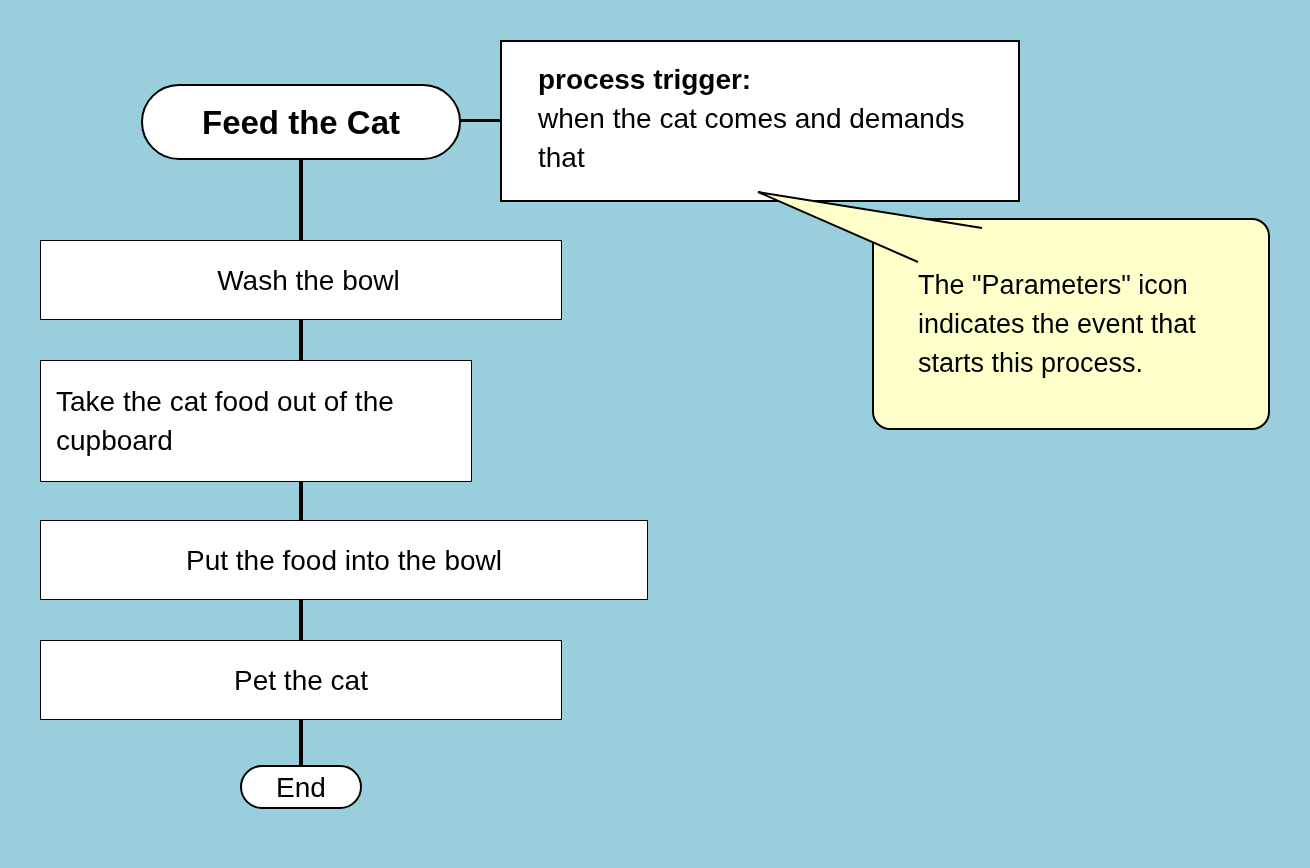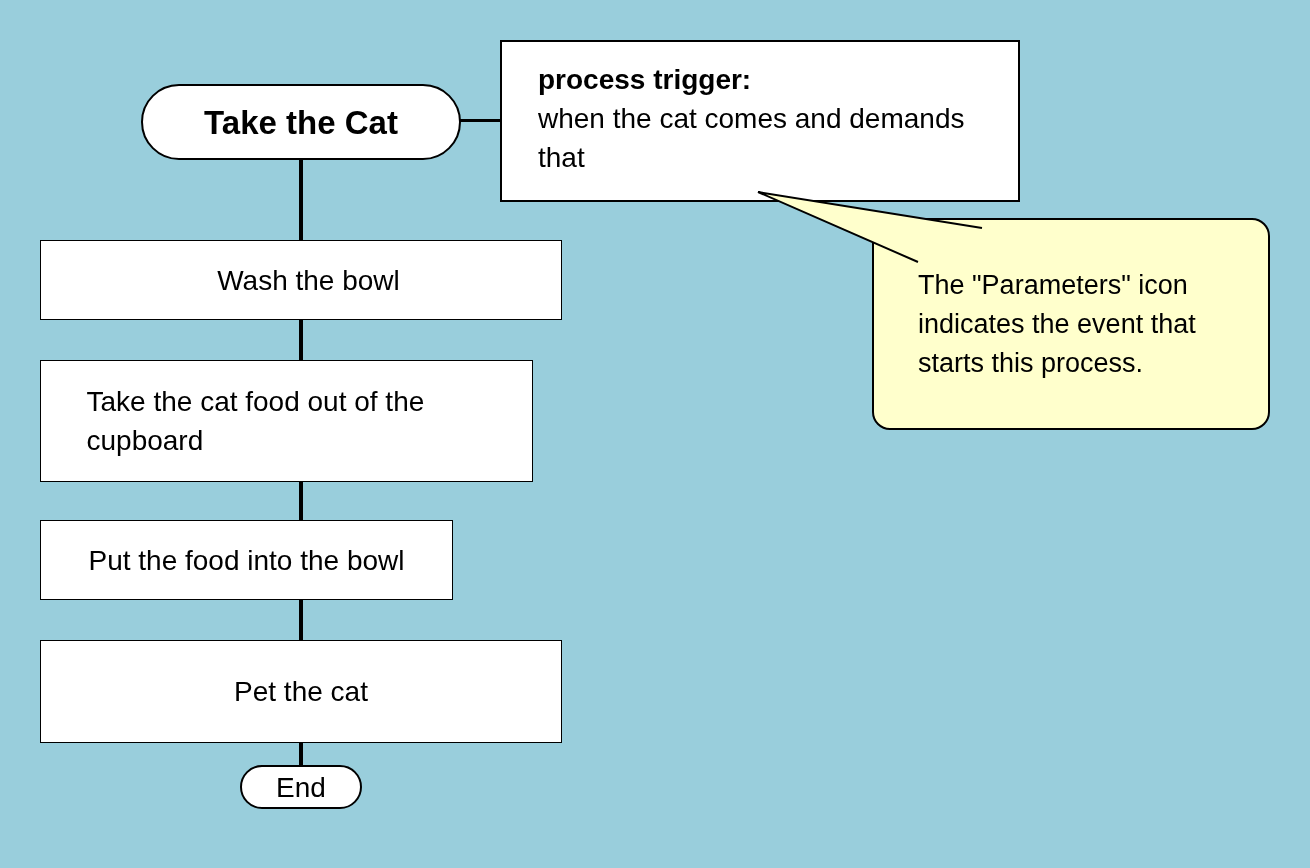--- a/index.html
+++ b/index.html
@@ -43,23 +43,23 @@
     left: 141px; top: 84px; width: 320px; height: 76px;
     border-radius: 38px;
     font-size: 33px;
     font-weight: bold;
   }
   .node.end {
     left: 240px; top: 765px; width: 122px; height: 44px;
     border-radius: 30px;
   }
   .node.step1 { left: 40px; top: 240px; width: 522px; height: 80px; padding-left: 15px; }
-  .node.step2 { left: 40px; top: 360px; width: 493px; height: 122px; }
-  .node.step3 { left: 40px; top: 520px; width: 413px; height: 80px; }
-  .node.step4 { left: 40px; top: 640px; width: 522px; height: 103px; }
+  .node.step2 { left: 40px; top: 360px; width: 432px; height: 122px; }
+  .node.step3 { left: 40px; top: 520px; width: 608px; height: 80px; }
+  .node.step4 { left: 40px; top: 640px; width: 522px; height: 80px; }
 
   
   .note {
     position: absolute;
     left: 500px; top: 40px; width: 520px; height: 162px;
     background: #fff;
     border: 2px solid #000;
     padding: 18px 40px 0 36px;
     font-size: 28px;
     line-height: 39px;
@@ -93,21 +93,21 @@
 </style>
 </head>
 <body>
 
 <div class="canvas">
 
   <div class="edge spine"></div>
   <div class="edge hconn"></div>
 
   <div class="node pill start">
-    <span class="label">Take the Cat</span>
+    <span class="label">Feed the Cat</span>
   </div>
 
   <div class="node step1">
     <span class="label">Wash the bowl</span>
   </div>
   <div class="node step2">
     <span class="label">Take the cat food out of the cupboard</span>
   </div>
   <div class="node step3">
     <span class="label">Put the food into the bowl</span>

